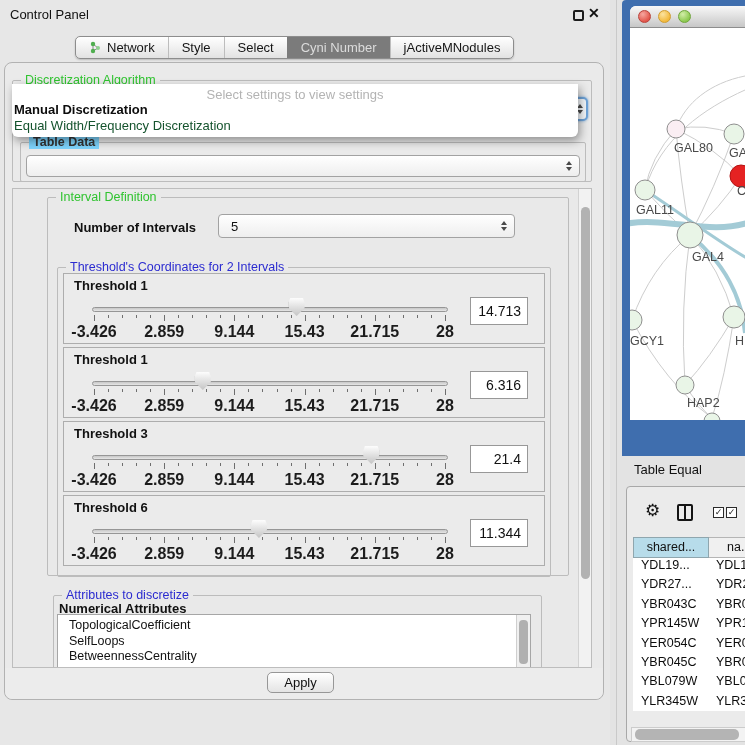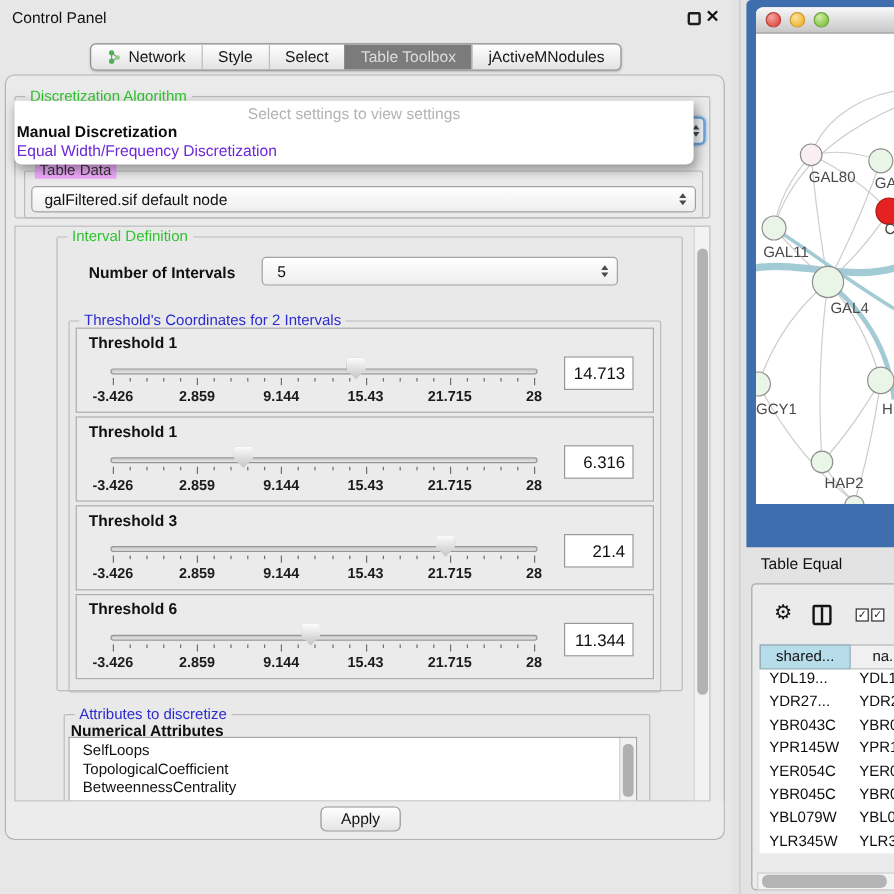--- a/index.html
+++ b/index.html
@@ -29,40 +29,40 @@
   .combo{position:absolute;background:linear-gradient(#ffffff,#eeeeee);border:1px solid #a2a2a2;border-radius:4px;
          font-size:13px;color:#111;display:flex;align-items:center;padding:0 10px;}
   .arrows{position:absolute;right:7px;top:50%;transform:translateY(-50%);display:flex;flex-direction:column;gap:2px;}
   .ar-up{width:0;height:0;border-left:3.5px solid transparent;border-right:3.5px solid transparent;border-bottom:4.5px solid #4a4a4a;}
   .ar-dn{width:0;height:0;border-left:3.5px solid transparent;border-right:3.5px solid transparent;border-top:4.5px solid #4a4a4a;}
 
   .popup{position:absolute;left:12px;top:84px;width:566px;height:53px;background:#fff;border-radius:0 0 6px 6px;
          box-shadow:2px 4px 10px rgba(0,0,0,.38);z-index:50;}
   .popup .ph{position:absolute;left:0;top:3px;width:100%;text-align:center;color:#b3b3b3;font-size:13px;}
   .popup .it1{position:absolute;left:2px;top:18px;font-size:13px;font-weight:bold;color:#0d0d0d;}
-  .popup .it2{position:absolute;left:2px;top:34px;font-size:13px;color:#6d28d9;}
+  .popup .it2{position:absolute;left:2px;top:34px;font-size:13px;color:#14532d;}
   .focus-stepper{position:absolute;left:571px;top:97px;width:17px;height:24px;background:#f3f7fb;border:2px solid #6ea3d8;
          border-radius:5px;box-shadow:0 0 3px #6ea3d8;z-index:1;display:flex;flex-direction:column;align-items:center;justify-content:center;gap:2px;}
 
   .viewport{position:absolute;left:12px;top:188px;width:580px;height:480px;background:#e9e9e9;border:1px solid #bdbdbd;overflow:hidden;}
   .vsb-track{position:absolute;left:565px;top:0;width:14px;height:478px;background:#f2f2f2;border-left:1px solid #d2d2d2;}
   .vsb-thumb{position:absolute;left:2px;top:18px;width:9px;height:372px;background:#b2b2b2;border-radius:5px;}
 
   .noi-label{position:absolute;left:61px;top:31px;font-size:13px;font-weight:bold;color:#111;}
   .thr-panels{position:absolute;left:50px;top:84px;display:flex;flex-direction:column;gap:3px;}
   .thr-panel{position:relative;width:482px;height:71px;border:1px solid #adadad;background:#ebebeb;}
   .thr-label{position:absolute;left:10px;top:4px;font-size:13px;font-weight:bold;color:#111;}
   .sl-track{position:absolute;left:28px;top:33px;width:356px;height:5px;background:linear-gradient(#c7c7c7,#e6e6e6);
             border:1px solid #969696;border-radius:3px;}
   .sl-thumb{position:absolute;top:24px;width:16px;height:18px;background:linear-gradient(#fdfdfd,#c4c4c4);
             clip-path:polygon(10% 0,90% 0,100% 25%,100% 55%,50% 100%,0 55%,0 25%);filter:drop-shadow(0 0 1px #777);}
   .tick{position:absolute;width:1px;background:#6e6e6e;top:41px;}
   .tick.minor{height:3px;}
   .tick.major{height:6px;}
-  .ticklabel{position:absolute;top:49px;width:50px;text-align:center;font-size:12px;font-weight:bold;color:#1c1c1c;}
+  .ticklabel{position:absolute;top:49px;width:50px;text-align:center;font-size:16px;font-weight:bold;color:#1c1c1c;}
   .val-box{position:absolute;left:406px;top:23px;width:58px;height:28px;background:#fff;border:1px solid #989898;
            font-size:14px;color:#111;text-align:right;line-height:26px;padding-right:6px;}
 
   .attr-head{position:absolute;left:46px;top:412px;font-size:13px;font-weight:bold;color:#111;}
   .attr-list{position:absolute;left:44px;top:425px;width:474px;height:54px;background:#fff;border:1px solid #a6a6a6;overflow:hidden;}
   .attr-item{font-size:12.5px;color:#111;padding-left:11px;line-height:15.5px;}
   .attr-item:first-child{padding-top:3px;}
   .lsb-track{position:absolute;right:0;top:0;width:14px;height:100%;background:#f0f0f0;border-left:1px solid #cfcfcf;}
   .lsb-thumb{position:absolute;left:2px;top:5px;width:9px;height:44px;background:#b0b0b0;border-radius:4px;}
 
@@ -117,43 +117,42 @@
         </svg>
         <span>Network</span>
       </div>
       <div class="tab">
           <span>Style</span>
         </div>
       <div class="tab">
           <span>Select</span>
         </div>
       <div class="tab selected">
-          <span>Table Toolbox</span>
+          <span>Cyni Number</span>
         </div>
       <div class="tab">
           <span>jActiveMNodules</span>
         </div>
     </div>
 
     <div class="outer-panel"></div>
 
     <div class="group" style="left:12px;top:80px;width:580px;height:102px;border-radius:2px;">
       <span class="gtitle green" style="background:#eaeaea;">Discretization Algorithm</span>
     </div>
 
     <div class="focus-stepper">
       <span class="ar-up"></span>
       <span class="ar-dn"></span>
     </div>
 
     <div class="group" style="left:20px;top:142px;width:566px;height:40px;">
-      <span class="gtitle plain" style="background:#f0abfc;">Table Data</span>
+      <span class="gtitle plain" style="background:#7dd3fc;font-weight:bold;">Table Data</span>
     </div>
     <div class="combo" style="left:26px;top:155px;width:554px;height:22px;">
-      <span>galFiltered.sif default node</span>
       <span class="arrows">
           <span class="ar-up"></span>
           <span class="ar-dn"></span>
         </span>
     </div>
 
     <div class="popup">
       <div class="ph">Select settings to view settings</div>
       <div class="it1">Manual Discretization</div>
       <div class="it2">Equal Width/Frequency Discretization</div>
@@ -349,22 +348,22 @@
     <div class="val-box">11.344</div>
   </div>
 </div>
 
       <div class="group" style="left:40px;top:406px;width:489px;height:86px;">
         <span class="gtitle blue">Attributes to discretize</span>
       </div>
       <div class="attr-head">Numerical Attributes</div>
       <div class="attr-list">
         <div>
+            <div class="attr-item">TopologicalCoefficient</div>
             <div class="attr-item">SelfLoops</div>
-            <div class="attr-item">TopologicalCoefficient</div>
             <div class="attr-item">BetweennessCentrality</div>
           </div>
         <div class="lsb-track">
             <div class="lsb-thumb"></div>
           </div>
       </div>
 
       <div class="vsb-track">
           <div class="vsb-thumb"></div>
         </div>

